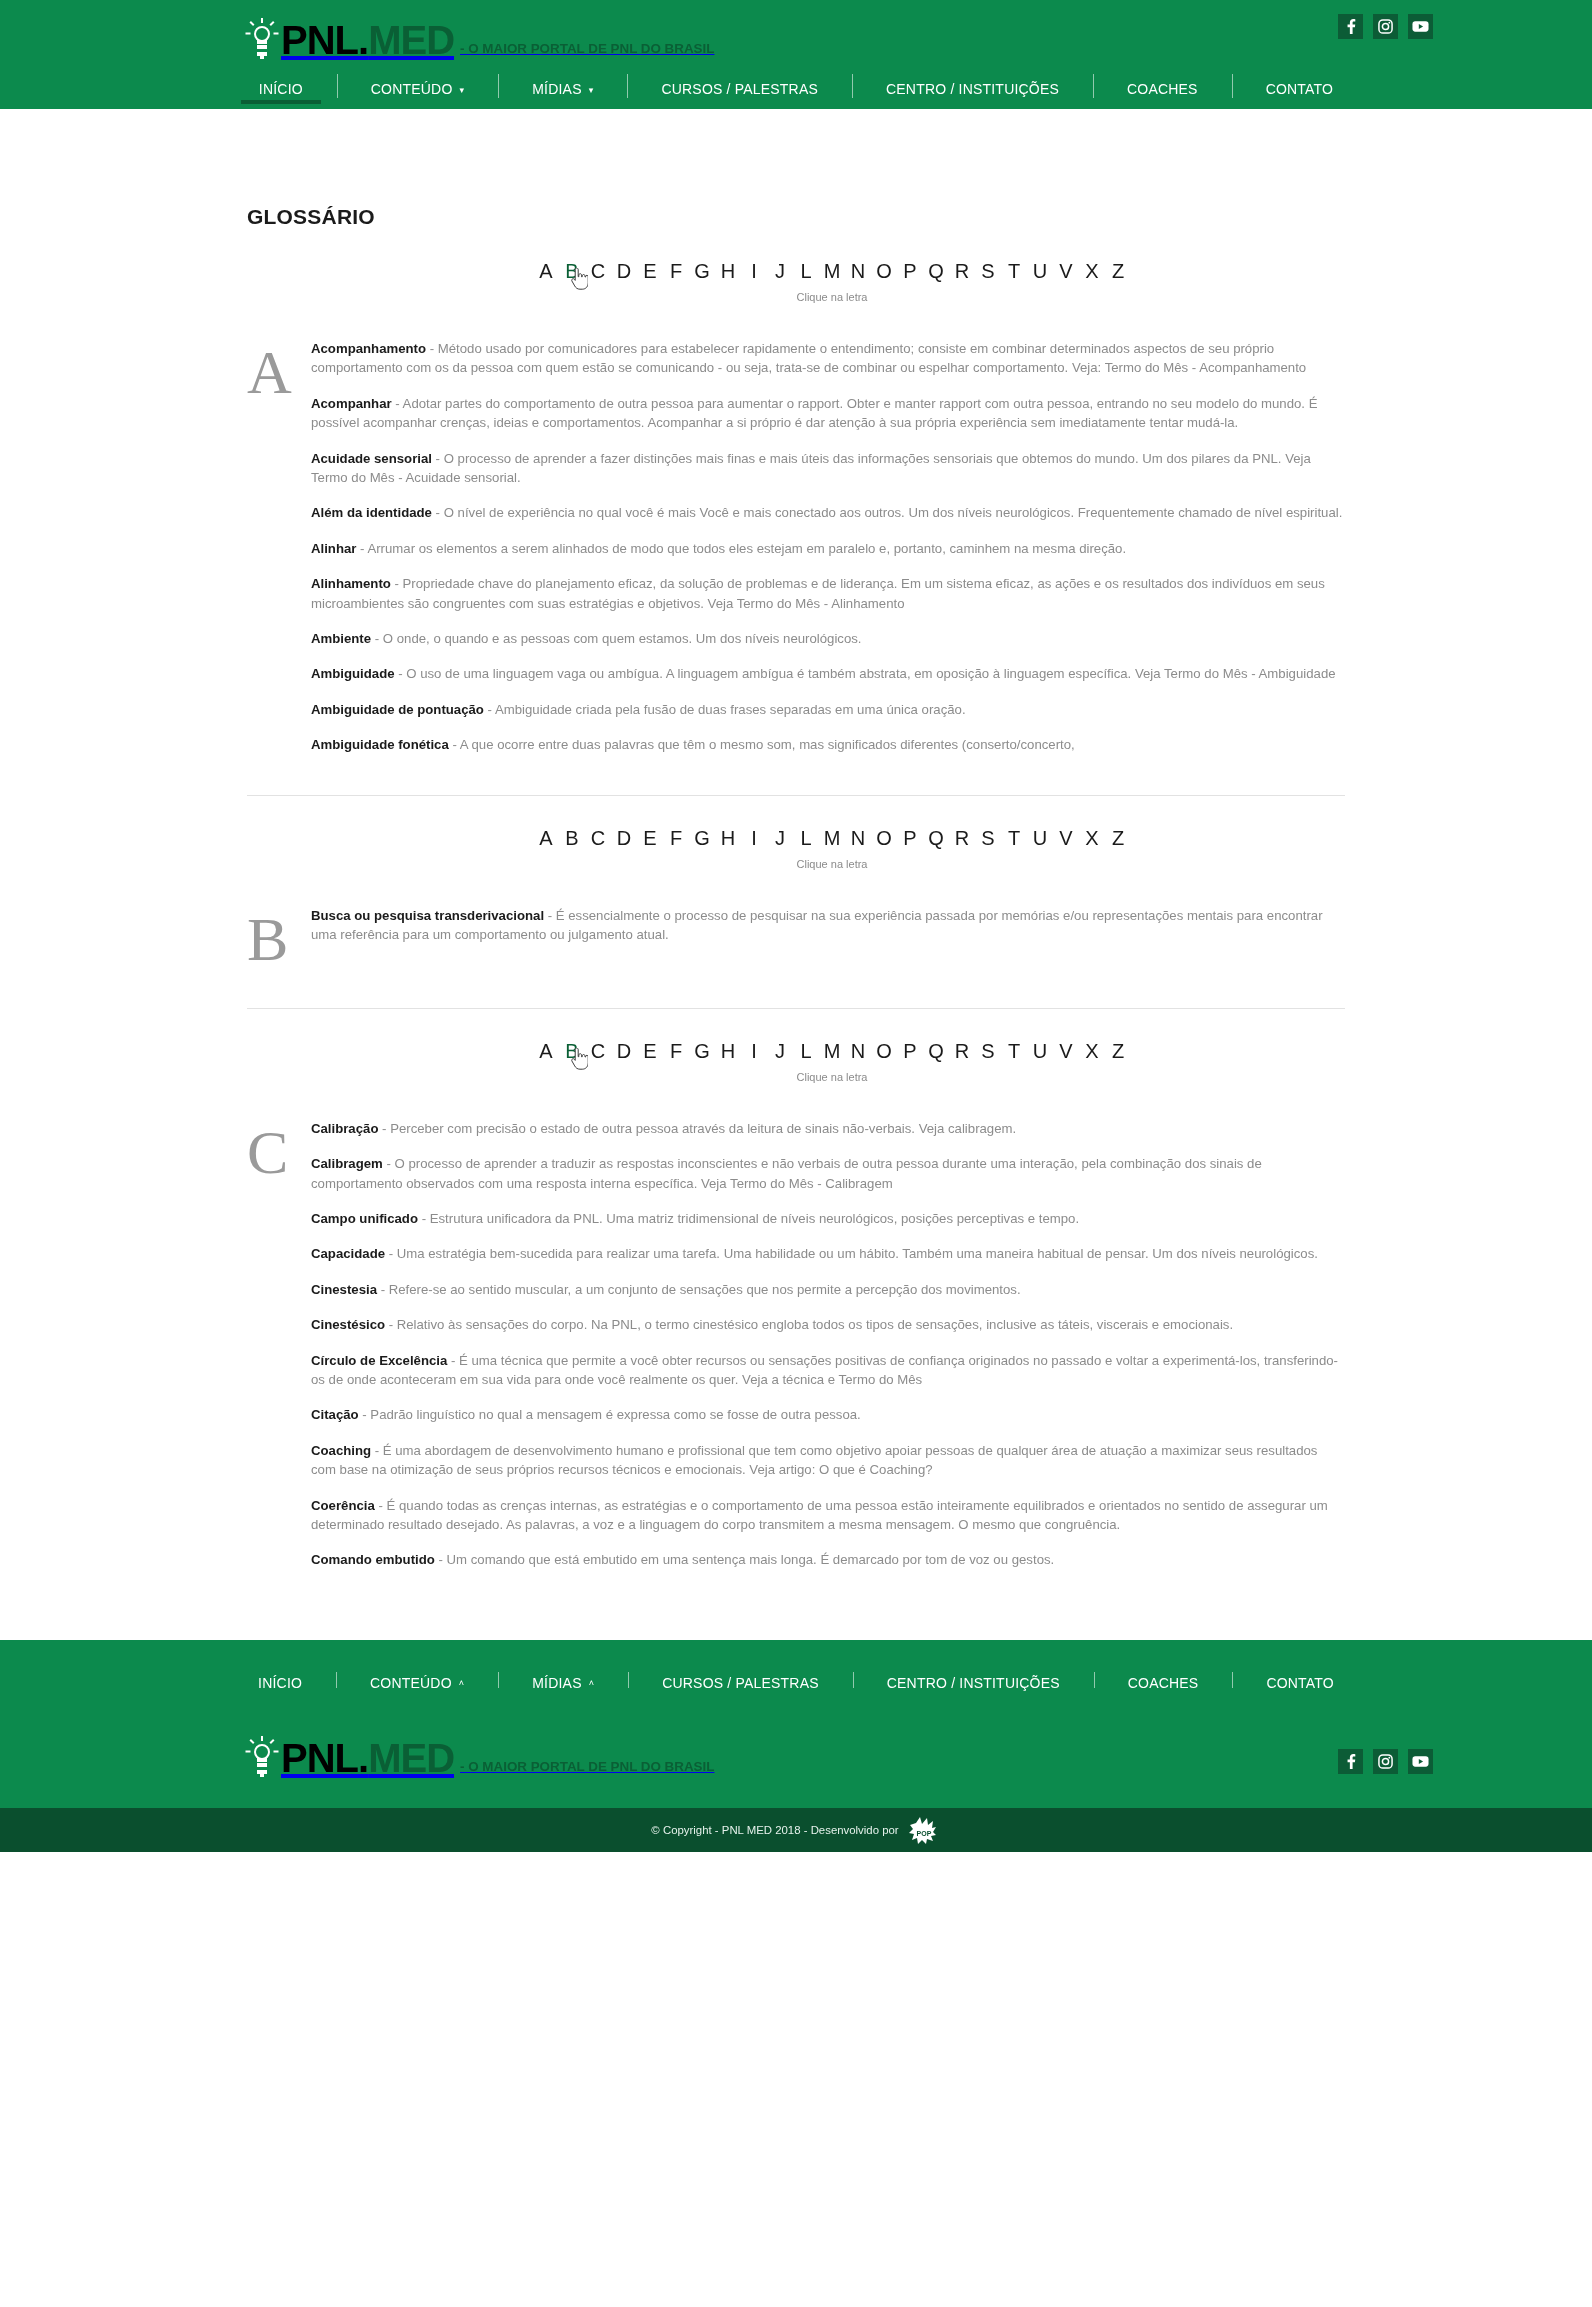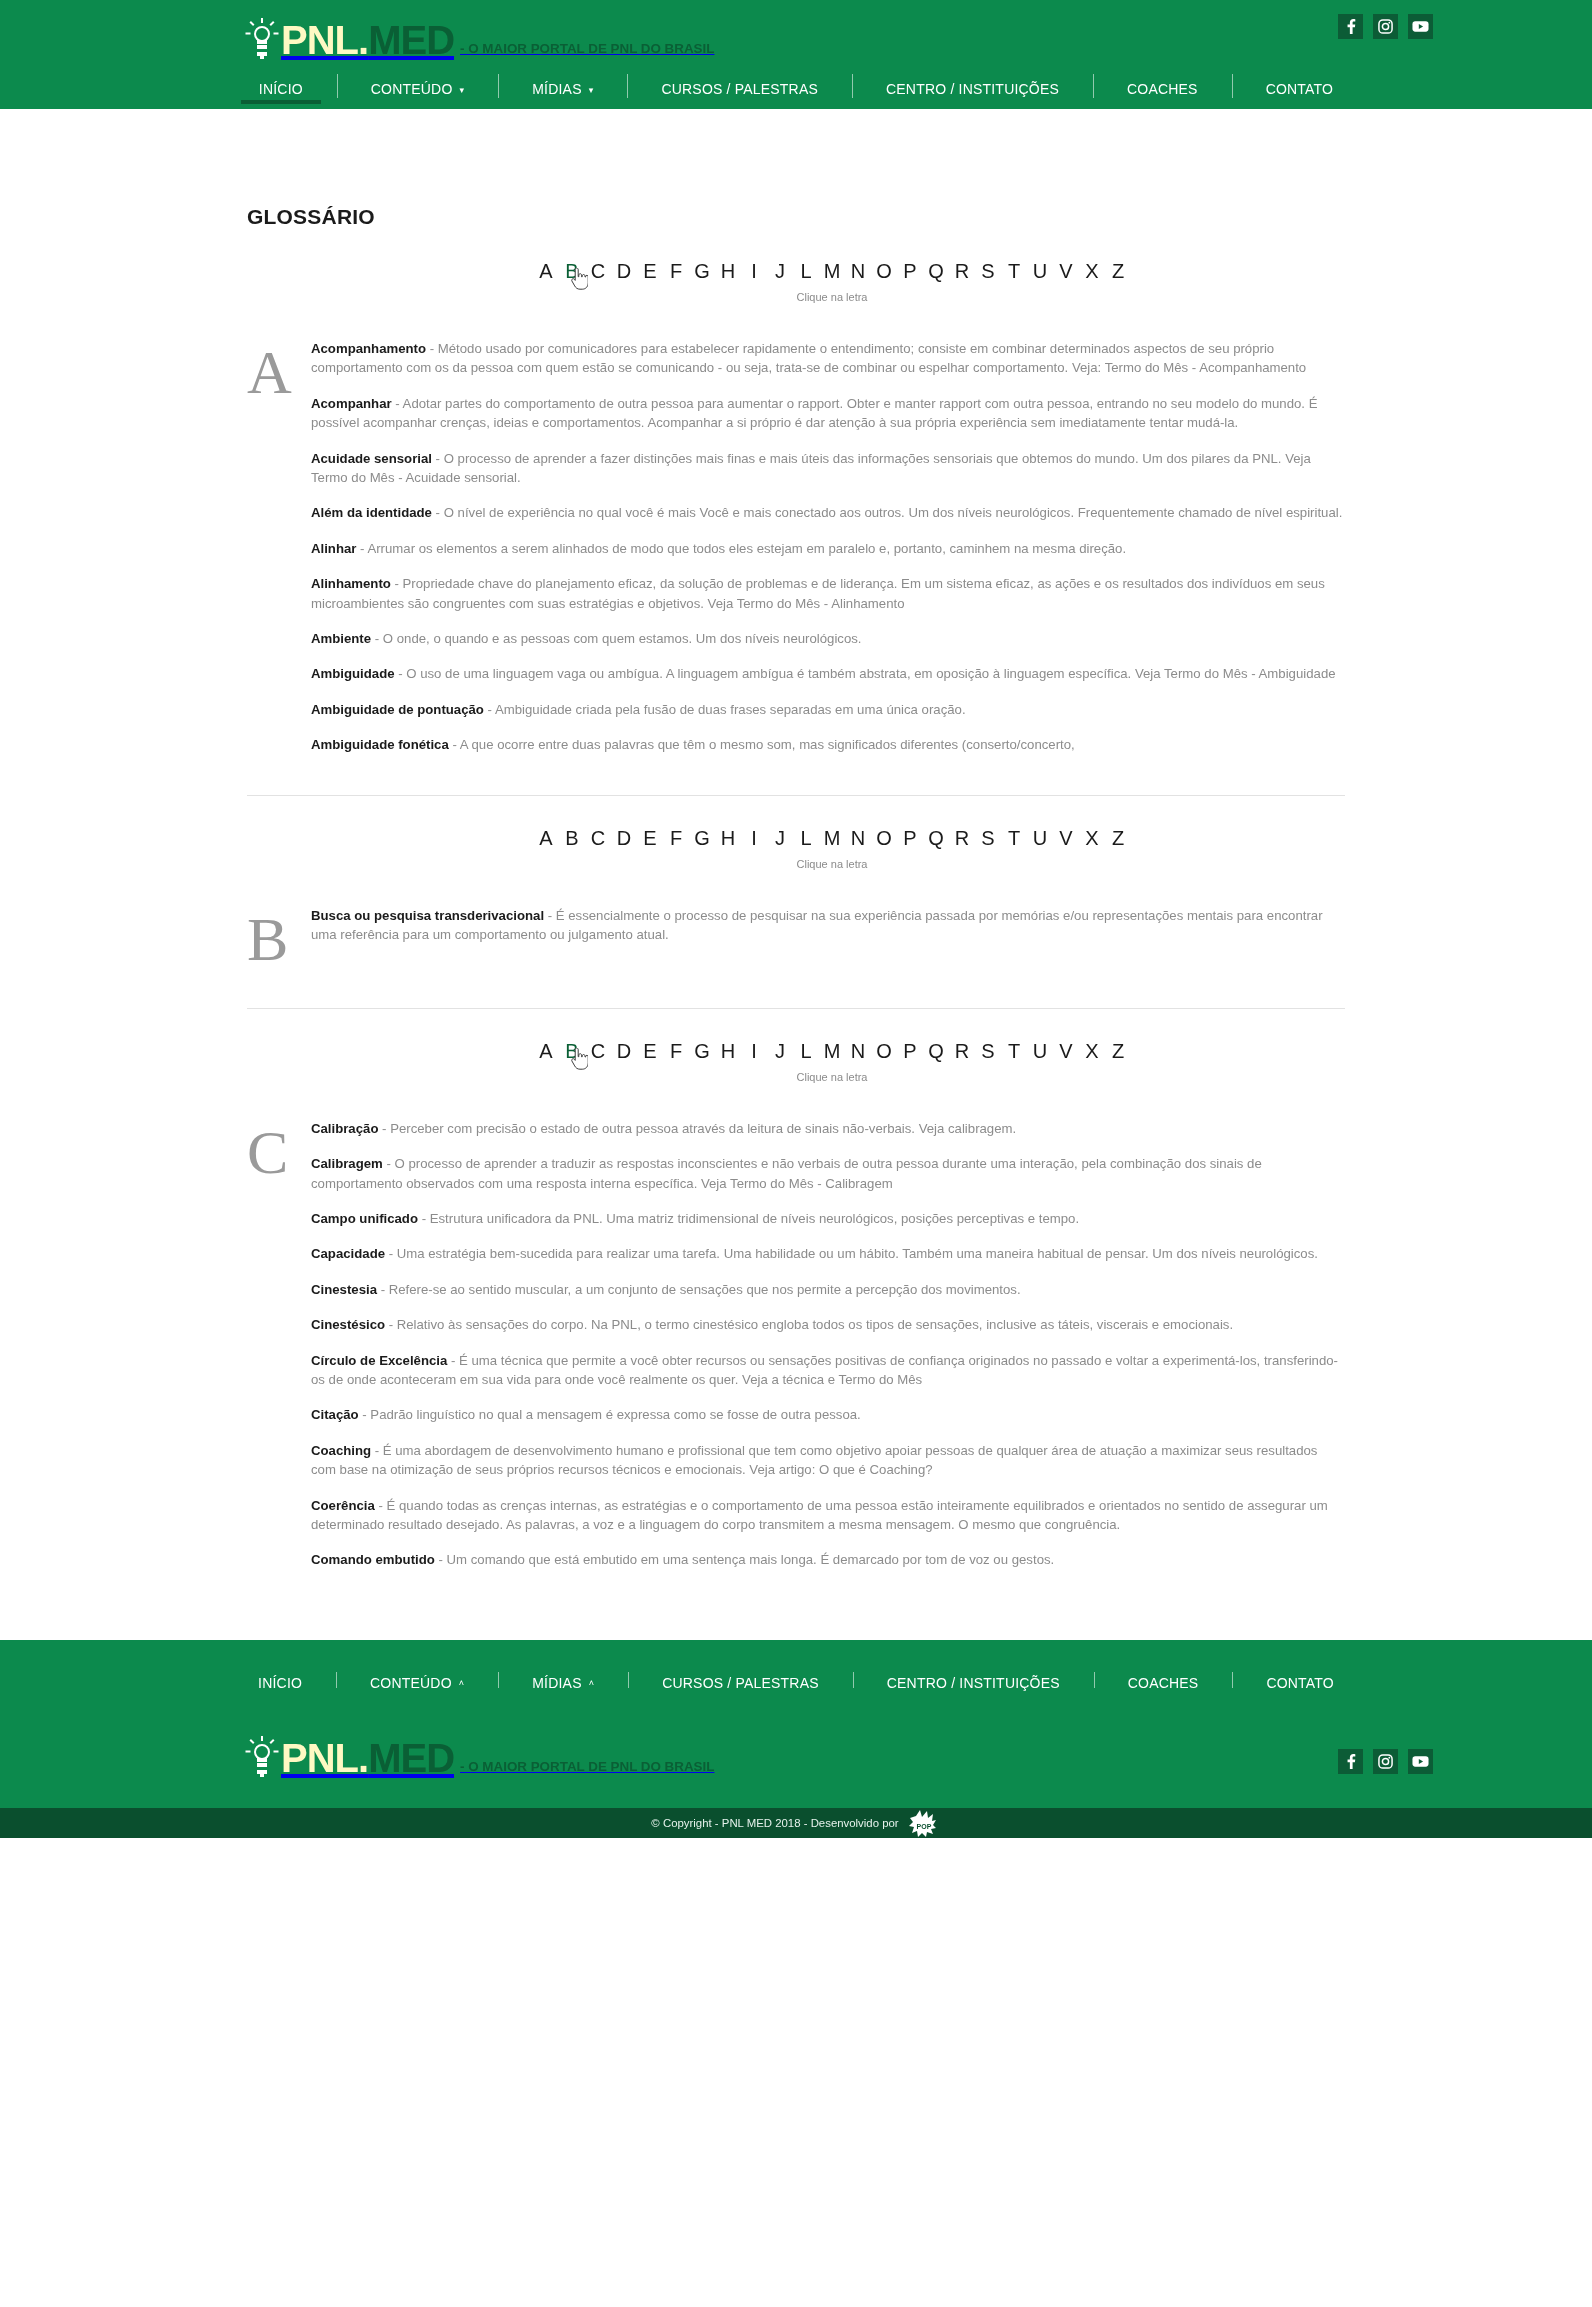--- a/index.html
+++ b/index.html
@@ -73,21 +73,21 @@
     top: 0px; left: 14px;
   }
   .bulb .ray.r2 { transform: rotate(-45deg); top: 3px; left: 4px; }
   .bulb .ray.r3 { transform: rotate(45deg); top: 3px; left: 24px; }
   .bulb .ray.r4 { transform: rotate(-90deg); top: 13px; left: 0px; }
   .bulb .ray.r5 { transform: rotate(90deg); top: 13px; left: 28px; }
 
   .brand-pnl {
     font-size: 40px;
     font-weight: 800;
-    color: #fef9c3;
+    color: #000000;
     letter-spacing: -1px;
     line-height: 40px;
     font-family: "Liberation Sans", sans-serif;
   }
   .brand-med {
     font-size: 40px;
     font-weight: 800;
     color: #0a5f35;
     letter-spacing: -1px;
     line-height: 40px;
@@ -304,21 +304,21 @@
     gap: 10px;
   }
   .footer-social a {
     width: 25px; height: 25px;
     background: #0c5c36;
     display: flex; align-items: center; justify-content: center;
     color: #fff; text-decoration: none;
   }
   .copyright {
     background: #0a4f2e;
-    padding: 0 0;
+    padding: 7px 0;
     text-align: center;
     color: #e6f2ec;
     font-size: 11.4px;
   }
   .copy-inner { display: inline-flex; align-items: center; gap: 8px; }
   .dev-logo {
     width: 34px; height: 30px;
     position: relative;
     display: inline-block;
   }

